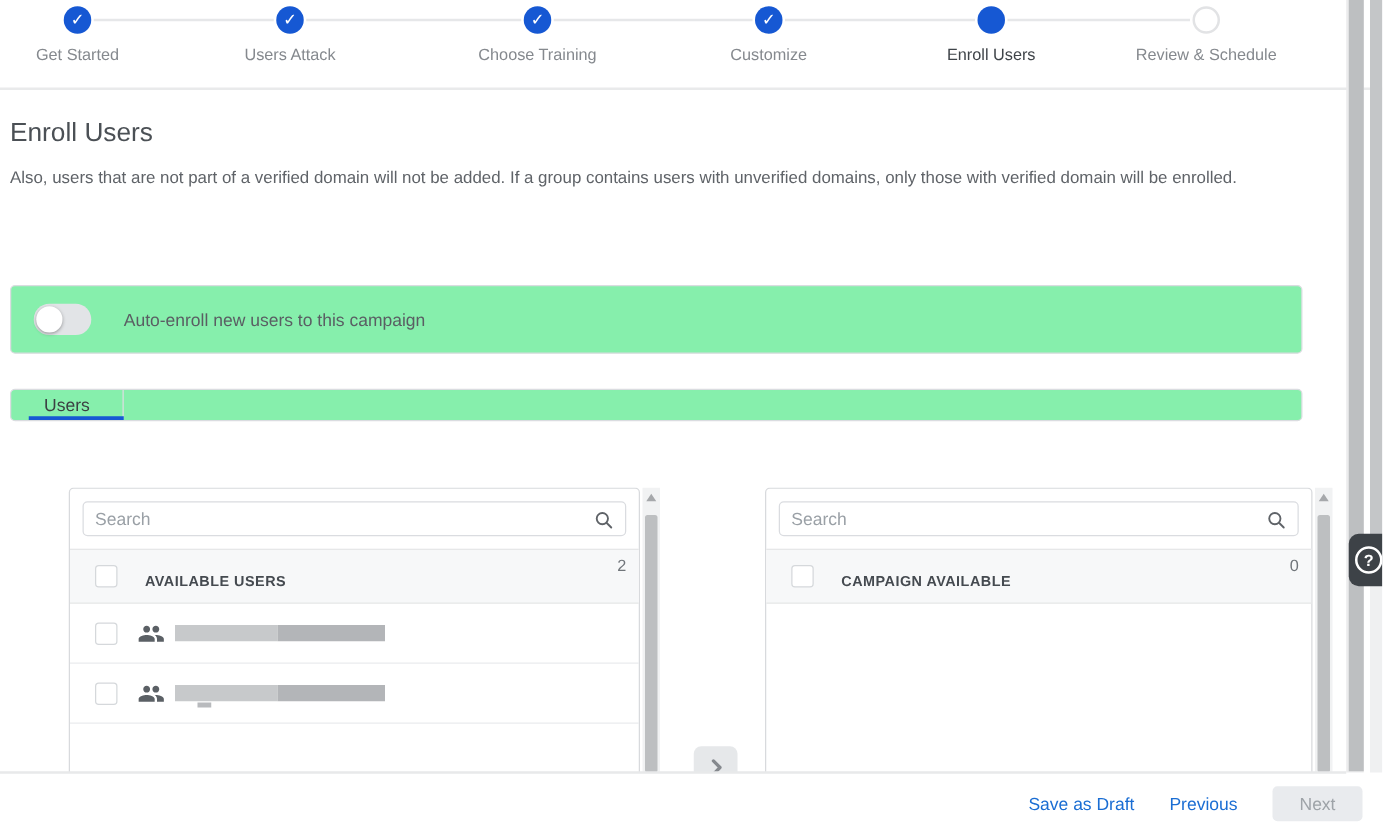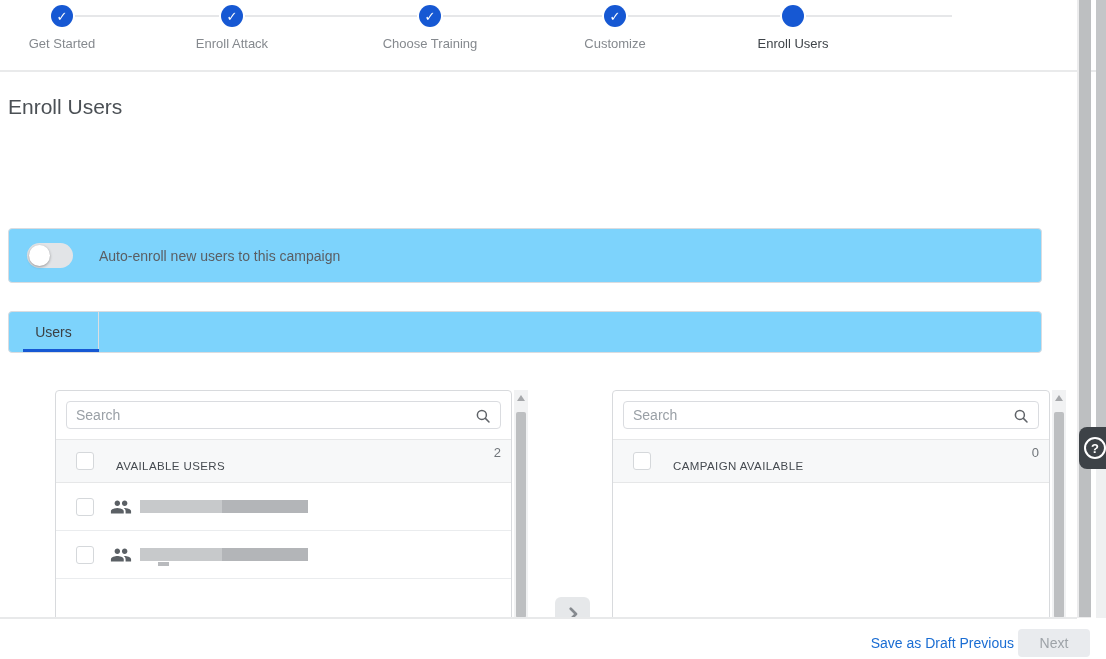--- a/index.html
+++ b/index.html
@@ -19,45 +19,45 @@
   .step.completed .dot, .step.current .dot { background:#1658d3; }
   .step.upcoming .dot { background:#fff; border:2px solid #e2e3e5; }
   .step .check { color:#fff; font-family:"DejaVu Sans", sans-serif; font-size:13px; font-weight:bold; line-height:1; }
   .step .lbl { margin-top:9px; font-size:13px; color:#85898e; }
   .step.current .lbl { color:#3f4449; }
   .top-divider { position:absolute; top:70px; left:0; width:1106px; height:2px; background:#e9eaeb; }
   
   .page-title { position:absolute; top:95px; left:8px; font-size:21px; color:#4b5055; font-weight:400; }
   .page-desc { position:absolute; top:133px; left:8px; width:1060px; font-size:13.5px; line-height:18.5px; color:#5f6368; }
   
-  .card { position:absolute; left:8px; width:1034px; border:1px solid #dadce0; border-radius:4px; background:#7dd3fc; }
+  .card { position:absolute; left:8px; width:1034px; border:1px solid #dadce0; border-radius:4px; background:#86efac; }
   .toggle-card { top:228px; height:55px; display:flex; align-items:center; padding:0 18px; }
   .toggle { position:relative; width:46px; height:25px; border-radius:13px; background:#e2e4e7; flex:0 0 auto; }
   .toggle .knob { position:absolute; left:2px; top:2px; width:21px; height:21px; border-radius:50%; background:#fff; box-shadow:0 1px 3px rgba(0,0,0,.35); }
   .toggle-label { margin-left:26px; font-size:14px; color:#5a5e63; }
   .learn-link { margin-left:auto; font-size:14px; color:#1a6dd3; cursor:pointer; }
   
-  .tab-card { top:311px; height:42px; display:flex; align-items:stretch; }
+  .tab-card { top:311px; height:26px; display:flex; align-items:stretch; }
   .tab { position:relative; width:90px; display:flex; align-items:center; justify-content:center; font-size:14px; border-right:1px solid #dcdee1; cursor:pointer; }
   .tab.t2 { width:87px; }
   .tab.active { color:#3c4043; }
   .tab.inactive { color:#1a6dd3; }
   .tab .underline { position:absolute; bottom:0; left:14px; width:76px; height:3px; background:#1658d3; }
   
   .panels { position:absolute; top:390px; left:0; width:1106px; height:228px; overflow:hidden;margin-left:47px; }
   .panel { position:absolute; top:0; height:400px; border:1px solid #d8dadd; border-radius:4px; background:#fff; }
   .panel.left { left:8px; width:457px; }
   .panel.right { left:565px; width:438px; }
   .search-row { height:48px; padding:10px; }
   .search-box { position:relative; height:28px; border:1px solid #dadce0; border-radius:4px; }
   .search-box input { width:100%; height:100%; border:none; outline:none; padding:0 30px 0 9px; font-size:14px; color:#3c4043; font-family:"Liberation Sans", sans-serif; background:transparent; }
   .search-box input::placeholder { color:#9aa0a6; }
   .search-box svg { position:absolute; right:8px; top:5px; }
   .hdr-row { position:relative; height:44px; background:#f7f8f9; border-top:1px solid #e6e7e8; border-bottom:1px solid #e6e7e8; display:flex; align-items:center; padding-left:20px; }
-  .hdr-label { margin-left:22px; margin-top:10px; font-size:11.5px; font-weight:normal; letter-spacing:.4px; color:#454a50; }
+  .hdr-label { margin-left:22px; margin-top:10px; font-size:11.5px; font-weight:bold; letter-spacing:.4px; color:#454a50; }
   .hdr-count { position:absolute; top:5px; right:10px; font-size:13px; color:#70757a; }
   .cbx { width:18px; height:18px; border:1.5px solid #d5d8db; border-radius:3px; background:#fff; flex:0 0 auto; cursor:pointer; }
   .user-row { position:relative; height:48px; border-bottom:1px solid #eaecee; display:flex; align-items:center; padding-left:20px; }
   .ppl-icon { margin-left:16px; width:22px; height:22px; flex:0 0 auto; }
   .redact { margin-left:8px; height:13px; display:flex; }
   .redact .a { width:82px; height:13px; background:#c7c9cb; }
   .redact .b { width:86px; height:13px; background:#b3b5b8; }
   .frag { position:absolute; left:102px; top:31px; width:11px; height:4px; background:#b8babd; }
   
   .pscroll { position:absolute; top:0; width:14px; height:228px; background:#f1f2f3; }
@@ -68,21 +68,21 @@
   .transfer-btn { position:absolute; left:508px; top:207px; width:35px; height:35px; background:#e6e8ea; border-radius:6px; display:flex; justify-content:center; padding-top:8px; cursor:pointer; }
   
   .scroll-inner { position:absolute; left:1077px; top:0; width:14px; height:618px; background:#ececed; }
   .scroll-inner .thumb { position:absolute; left:2px; top:0; width:12px; height:617px; background:#bdbfc1; }
   .scroll-outer { position:absolute; left:1096px; top:0; width:10px; height:618px; background:#eff0f1; }
   .scroll-outer .thumb { position:absolute; left:0; top:0; width:10px; height:445px; background:#c4c6c8; }
   .help-btn { position:absolute; left:1079px; top:427px; width:27px; height:42px; background:#3d4247; border-radius:8px 0 0 8px; z-index:5; cursor:pointer; }
   .help-circle { position:absolute; left:5px; top:10px; width:22px; height:22px; border:2px solid #fff; border-radius:50%; color:#fff; font-size:13px; font-weight:bold; display:flex; align-items:center; justify-content:center; }
   
   .footer-divider { position:absolute; top:617px; left:0; width:1077px; height:2px; background:#e8e9ea; }
-  .footer { position:absolute; top:628px; left:0; right:16px; height:30px; display:flex; justify-content:flex-end; align-items:center; gap:4px; }
+  .footer { position:absolute; top:628px; left:0; right:16px; height:30px; display:flex; justify-content:flex-end; align-items:center; gap:28px; }
   .flink { font-size:14px; color:#1a6dd3; cursor:pointer; }
   .next-btn { width:72px; height:28px; background:#e9ebee; border:none; border-radius:4px; color:#9ea3a8; font-size:14px; font-family:"Liberation Sans", sans-serif; }
 </style>
 </head>
 <body>
 
 <div class="screen">
 
   <div class="stepper">
     <div class="seg" style="left:75px;width:144px;"></div>
@@ -94,43 +94,48 @@
     <div class="step completed" style="left:-28px;">
       <div class="dot">
           <span class="check">✓</span>
         </div>
       <div class="lbl">Get Started</div>
     </div>
     <div class="step completed" style="left:142px;">
       <div class="dot">
           <span class="check">✓</span>
         </div>
-      <div class="lbl">Enroll Attack</div>
+      <div class="lbl">Users Attack</div>
     </div>
     <div class="step completed" style="left:340px;">
       <div class="dot">
           <span class="check">✓</span>
         </div>
       <div class="lbl">Choose Training</div>
     </div>
     <div class="step completed" style="left:525px;">
       <div class="dot">
           <span class="check">✓</span>
         </div>
       <div class="lbl">Customize</div>
     </div>
     <div class="step current" style="left:703px;">
       <div class="dot"></div>
       <div class="lbl">Enroll Users</div>
     </div>
+    <div class="step upcoming" style="left:875px;">
+      <div class="dot"></div>
+      <div class="lbl">Review &amp; Schedule</div>
+    </div>
   </div>
   <div class="top-divider"></div>
 
   <div class="page-title">Enroll Users</div>
   <div class="page-desc">
+    <div>Also, users that are not part of a verified domain will not be added. If a group contains users with unverified domains, only those with verified domain will be enrolled.</div>
   </div>
 
   <div class="card toggle-card">
     <div class="toggle">
       <div class="knob"></div>
     </div>
     <div class="toggle-label">Auto-enroll new users to this campaign</div>
   </div>
 
   <div class="card tab-card">

